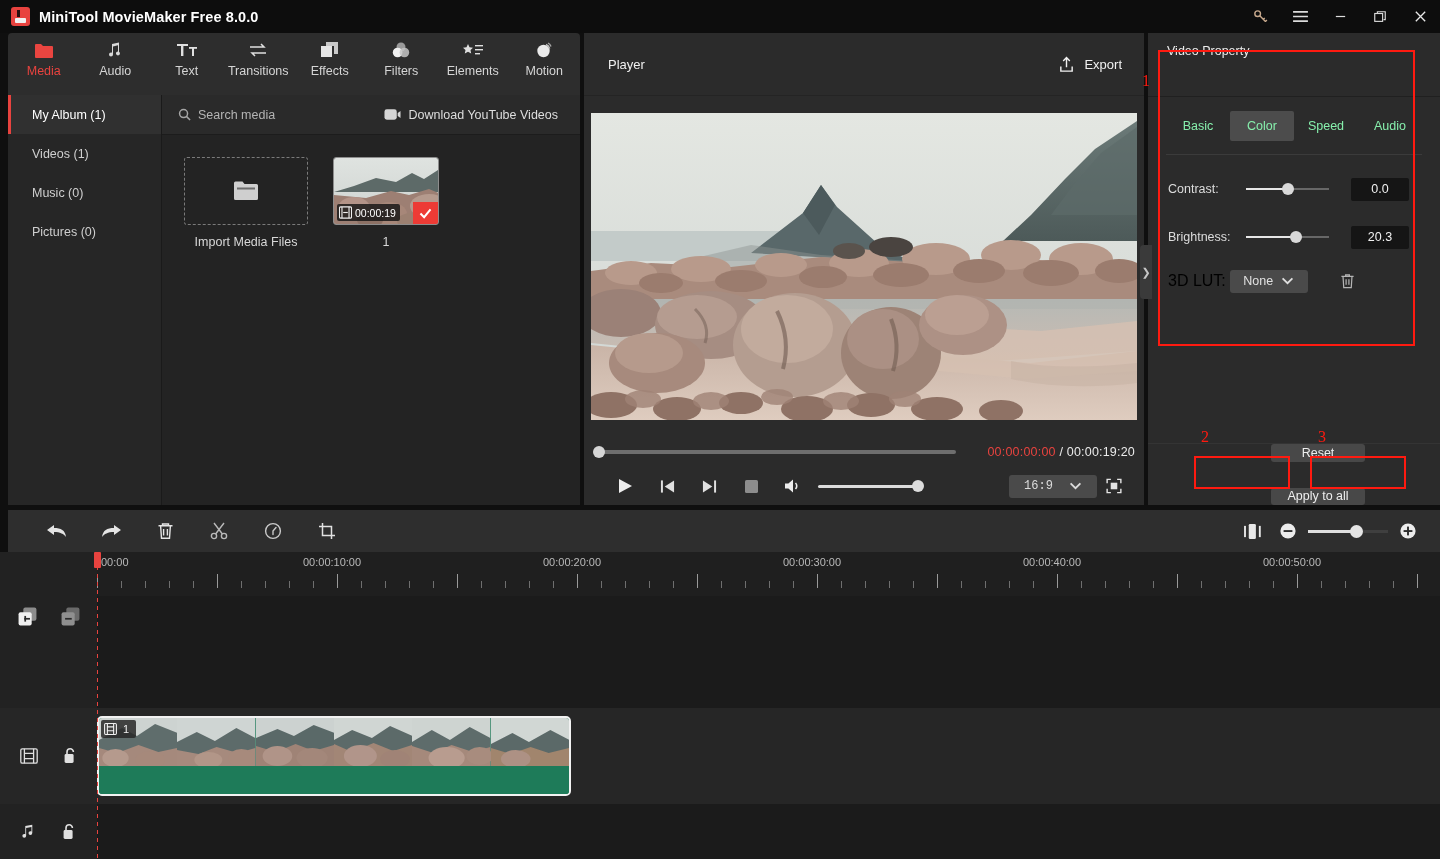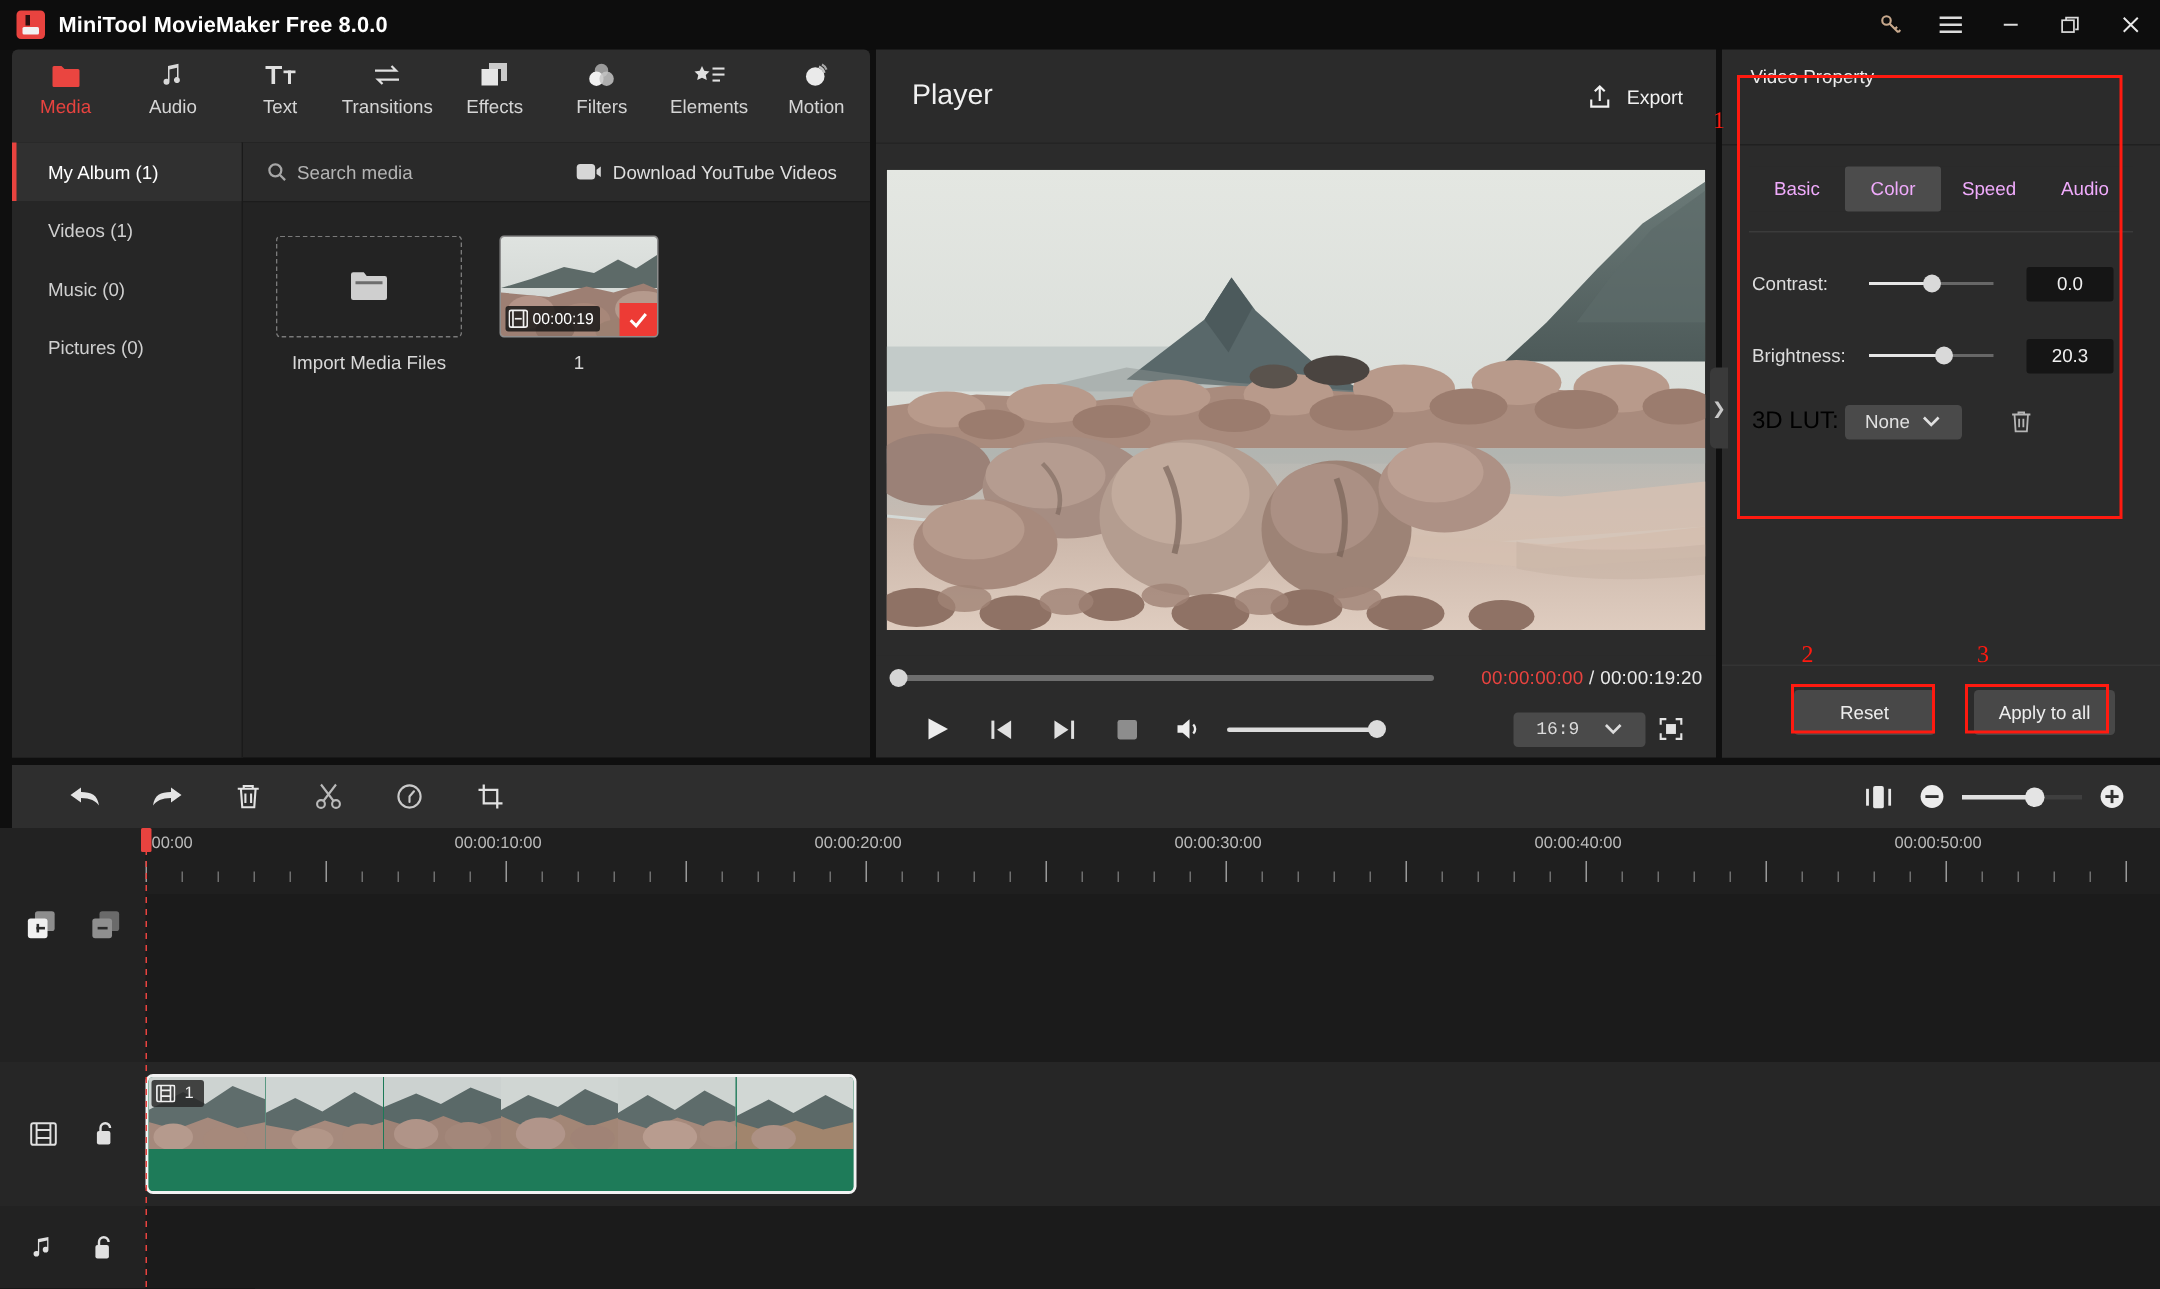--- a/index.html
+++ b/index.html
@@ -105,21 +105,21 @@
 
   
   .player {
     position: absolute; left: 584px; top: 33px; width: 560px; height: 472px;
     background: #2b2b2b; display: flex; flex-direction: column;
   }
   .player-head {
     height: 64px; display: flex; align-items: center; padding: 0 22px 0 24px;
     border-bottom: 1px solid #242424;
   }
-  .player-title { color: #f0f0f0; font-size: 19px; }
+  .player-title { color: #f0f0f0; font-size: 13px; }
   .export-btn { margin-left: auto; display: flex; align-items: center; gap: 9px; }
   .export-btn span { color: #f2f2f2; font-size: 13px; }
   .stage {
     height: 345px; background: #2b2b2b; display: flex; align-items: center; justify-content: center;
   }
   .video-frame { width: 546px; height: 307px; position: relative; overflow: hidden; background:#0a0a0a;}
   .ctrl-zone { padding: 0 9px; }
   .seek-row { display: flex; align-items: center; height: 30px; gap: 0; }
   .seek-track {
     position: relative; width: 358px; height: 4px; background: #6e6e6e; border-radius: 2px; margin-left: 5px;
@@ -155,21 +155,21 @@
   }
   .prop-head {
     height: 64px; padding: 11px 0 0 19px; border-bottom: 1px solid #202020;
   }
   .prop-head .ptitle { color: #ededed; font-size: 12.5px; }
   .prop-tabs {
     margin: 14px 18px 0 18px; height: 30px; display: flex; background: #2b2b2b;
   }
   .ptab {
     flex: 1; display: flex; align-items: center; justify-content: center;
-    color: #f0abfc; font-size: 12.5px; border-radius: 2px;
+    color: #86efac; font-size: 12.5px; border-radius: 2px;
   }
   .ptab.active { background: #4c4c4c; }
   .prop-sep { margin: 13px 18px 0 18px; height: 1px; background: #3b3b3b; }
   .prop-rows { padding: 10px 0 0 0; }
   .prow { height: 48px; display: flex; align-items: center; padding-left: 20px; }
   .prow .plabel { color: #dcdcdc; font-size: 12.5px; width: 78px; }
   .sl-track {
     width: 83px; height: 2px; background: #676767; position: relative;
   }
   .sl-fill { position: absolute; left: 0; top: 0; height: 2px; background: #e6e6e6; }
@@ -182,21 +182,21 @@
   .lut-row { height: 40px; display: flex; align-items: center; padding-left: 20px; }
   .lut-sel {
     margin-left: 4px; width: 78px; height: 23px; background: #4a4a4a; border-radius: 3px;
     display: flex; align-items: center; justify-content: center; gap: 8px;
   }
   .lut-sel span { color: #e0e0e0; font-size: 12.5px; }
   .lut-del { margin-left: 32px; display: flex; align-items: center; }
   .prop-foot {
     position: absolute; left: 0; bottom: 0; width: 292px; height: 62px;
     background: #2b2b2b; border-top: 1px solid #343434;
-    display: flex; align-items: center; gap: 26px; padding-left: 48px;
+    display: flex; align-items: center; gap: 26px; padding-left: 48px; flex-direction: column;
   }
   .foot-btn {
     width: 94px; height: 30px; background: #484848; border-radius: 3px;
     display: flex; align-items: center; justify-content: center;
     color: #eeeeee; font-size: 12.5px;
   }
   .collapse-tab {
     position: absolute; left: 1140px; top: 245px; width: 12px; height: 54px;
     background: #3a3a3a; border-radius: 4px 0 0 4px;
     display: flex; align-items: center; justify-content: center; color: #c8c8c8; font-size: 11px;

